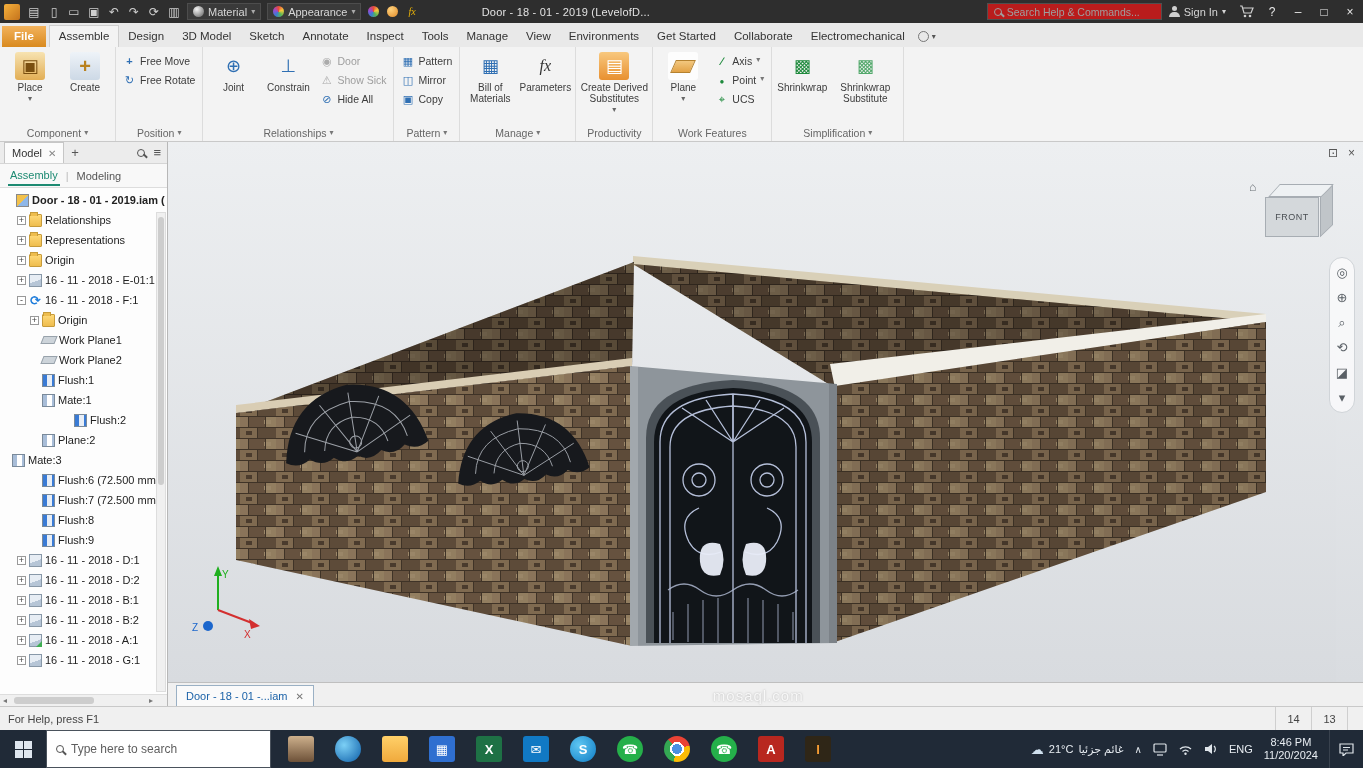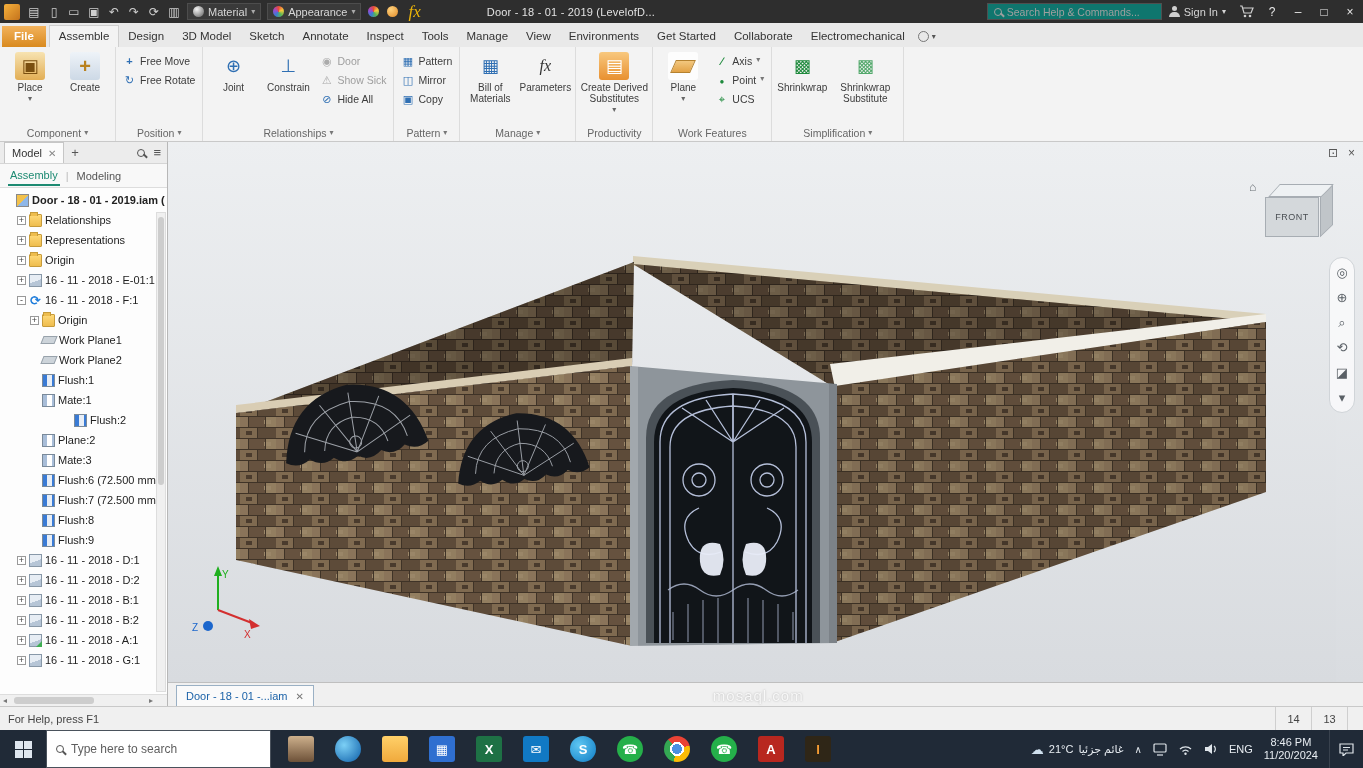--- a/index.html
+++ b/index.html
@@ -8,23 +8,23 @@
   #app{width:1363px;height:768px;position:relative;display:flex;flex-direction:column}
 
   
   #titlebar{height:23px;background:#2e2e2e;display:flex;align-items:center;color:#d6d6d6;font-size:11px;padding:0 0 0 4px;flex:none}
   .app-logo{width:16px;height:16px;border-radius:2px;background:linear-gradient(135deg,#f6b13c,#c4731c);margin-right:4px;flex:none}
   .qat{width:20px;text-align:center;font-size:12px;color:#cfcfcf;cursor:pointer;flex:none}
   .tb-dd{display:flex;align-items:center;gap:4px;background:#3a3a3a;border:1px solid #4d4d4d;height:17px;padding:0 5px;margin:0 3px;color:#d8d8d8;cursor:pointer;flex:none}
   .tb-dd .caret{font-size:8px;color:#aaa}
   .ball{width:11px;height:11px;border-radius:50%;background:radial-gradient(circle at 35% 30%,#f4f4f4,#9a9a9a 60%,#5c5c5c)}
   .wheel2{width:11px;height:11px;border-radius:50%;background:conic-gradient(#e84a3c,#f7c83c,#58b554,#3a7bd5,#9a4ad0,#e84a3c)}
-  .fx{font-family:"Liberation Serif",serif;font-style:italic;font-size:17px;color:#eab308;padding:0 6px;cursor:pointer}
+  .fx{font-family:"Liberation Serif",serif;font-style:italic;font-size:10px;color:#eab308;padding:0 6px;cursor:pointer}
   #tb-title{flex:none;margin:0 auto 0 60px;color:#e2e2e2;letter-spacing:.2px}
-  .tb-search{display:flex;align-items:center;gap:5px;background:#0f766e;border:1px solid #4f4f4f;height:17px;width:175px;padding:0 6px;margin-left:auto;flex:none}
+  .tb-search{display:flex;align-items:center;gap:5px;background:#b91c1c;border:1px solid #4f4f4f;height:17px;width:175px;padding:0 6px;margin-left:auto;flex:none}
   .tb-search input{background:transparent;border:0;outline:0;color:#cfcfcf;font-size:10.5px;width:100%}
   .tb-search input::placeholder{color:#9f9f9f}
   .mag{width:8px;height:8px;border:1.5px solid #9f9f9f;border-radius:50%;position:relative;display:inline-block;flex:none}
   .mag::after{content:"";position:absolute;width:5px;height:1.5px;background:#9f9f9f;transform:rotate(45deg);right:-4px;bottom:-1px}
   .person{width:11px;height:11px;position:relative;display:inline-block}
   .person::before{content:"";position:absolute;width:5px;height:5px;border-radius:50%;background:#cfcfcf;left:3px;top:0}
   .person::after{content:"";position:absolute;width:11px;height:5px;border-radius:5px 5px 0 0;background:#cfcfcf;bottom:0}
   .signin{display:flex;align-items:center;gap:4px;padding:0 7px;cursor:pointer;flex:none}
   .win-btn{width:26px;height:23px;display:flex;align-items:center;justify-content:center;color:#e8e8e8;font-size:12px;cursor:pointer;flex:none}
 
@@ -497,21 +497,21 @@
             <span class="tico tico-flush"></span>
             <span class="tree-label">Flush:2</span>
           </div>
 
           <div class="tree-row" style="padding-left: 30px;">
             <span class="tree-exp"></span>
             <span class="tico tico-mate"></span>
             <span class="tree-label">Plane:2</span>
           </div>
 
-          <div class="tree-row" style="padding-left: 30px; text-align: right;">
+          <div class="tree-row" style=" text-align: right;">
             <span class="tree-exp"></span>
             <span class="tico tico-mate"></span>
             <span class="tree-label">Mate:3</span>
           </div>
 
           <div class="tree-row" style="padding-left: 30px;">
             <span class="tree-exp"></span>
             <span class="tico tico-flush"></span>
             <span class="tree-label">Flush:6 (72.500 mm)</span>
           </div>

